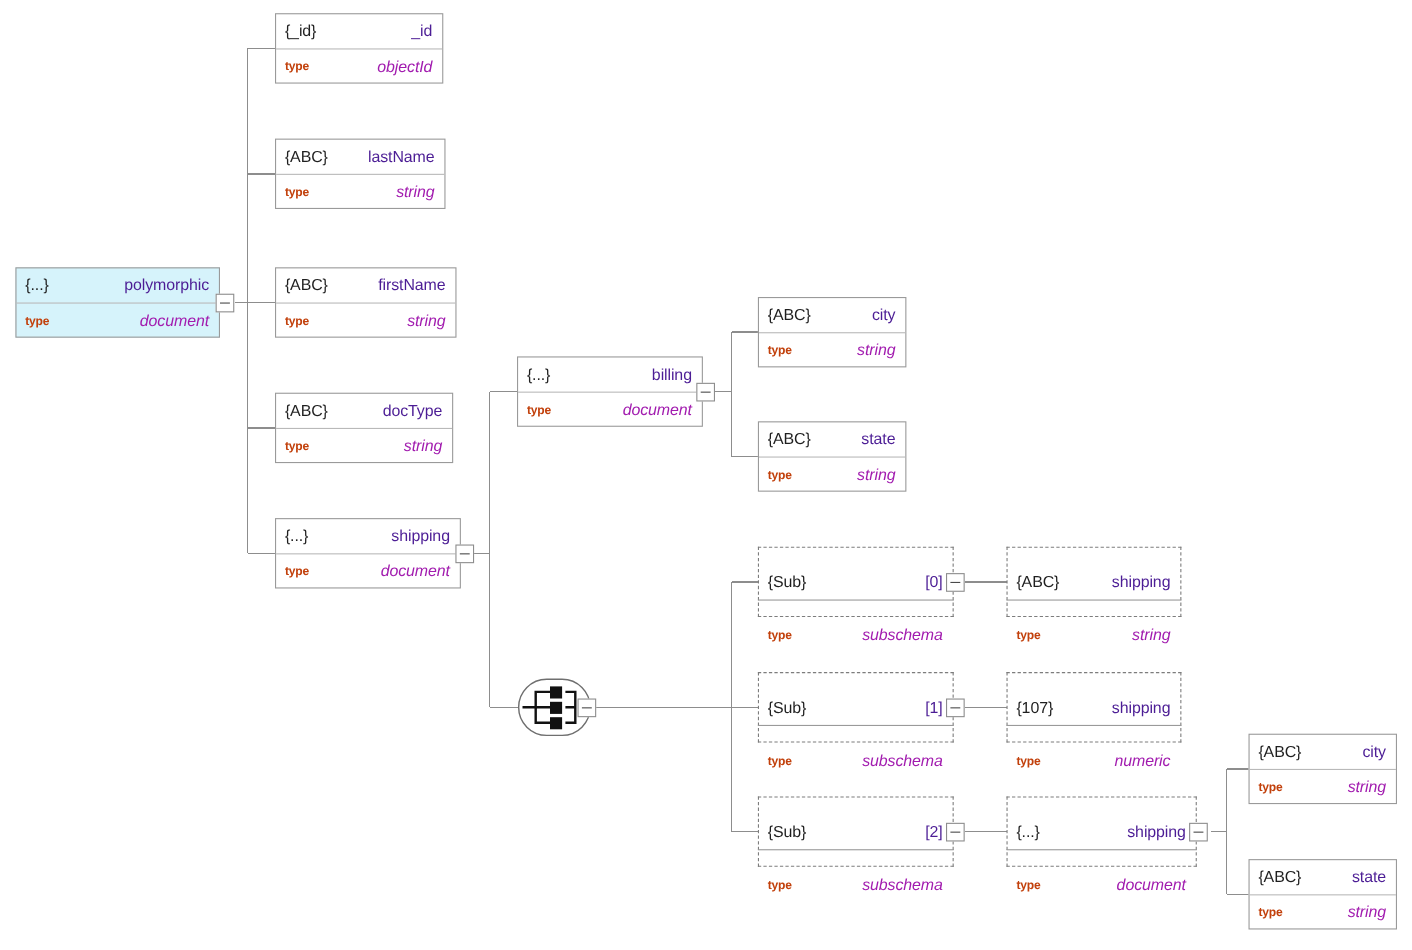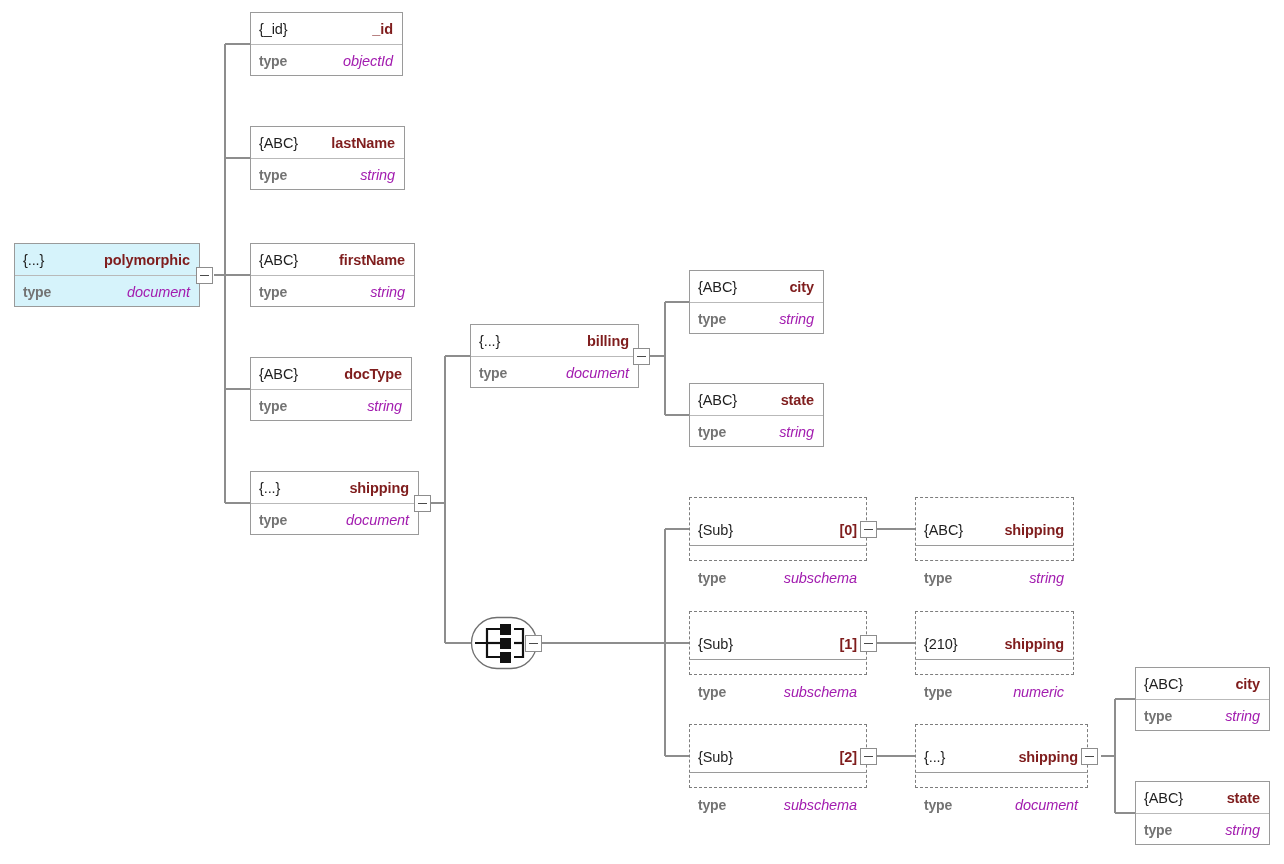--- a/index.html
+++ b/index.html
@@ -63,28 +63,28 @@
     border-bottom: 1px solid #9a9a9a;
     margin: 16px -1px;
     padding: 0 10px 0 9px;
   }
   .tag {
     color: #1f1f1f;
     font-size: 14.5px;
     letter-spacing: -0.1px;
   }
   .fname {
-    color: #7f1d1d;
+    color: #4c1d95;
     font-size: 14.5px;
-    font-weight: bold;
+    font-weight: normal;
     letter-spacing: -0.1px;
   }
   .tlabel {
-    color: #737373;
-    font-size: 14px;
+    color: #c2410c;
+    font-size: 11px;
     font-weight: bold;
     letter-spacing: -0.2px;
   }
   .tvalue {
     color: #a21caf;
     font-size: 14.5px;
     font-style: italic;
     letter-spacing: -0.1px;
   }
 
@@ -322,21 +322,21 @@
       <span class="fname">shipping</span>
     </div>
     <div class="row">
       <span class="tlabel">type</span>
       <span class="tvalue">string</span>
     </div>
   </div>
 
   <div class="node dashed" style="left:915px; top:611px; width:159px; height:64px;">
     <div class="row top">
-      <span class="tag">{210}</span>
+      <span class="tag">{107}</span>
       <span class="fname">shipping</span>
     </div>
     <div class="row">
       <span class="tlabel">type</span>
       <span class="tvalue">numeric</span>
     </div>
   </div>
 
   <div class="node dashed" style="left:915px; top:724px; width:173px; height:64px;">
     <div class="row top">

